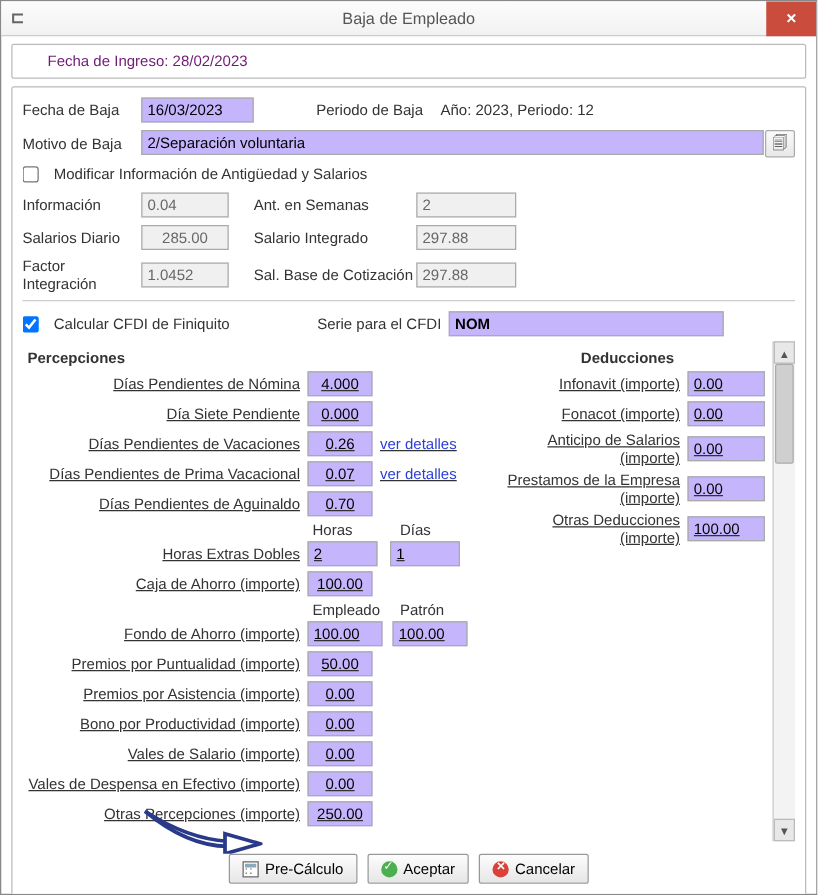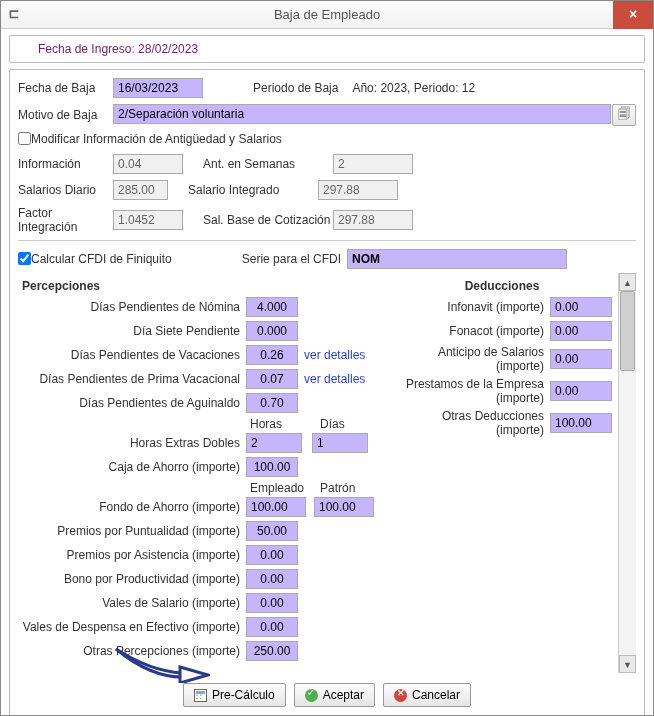--- a/index.html
+++ b/index.html
@@ -102,21 +102,21 @@
     width: 24px; height: 22px;
     border: 1px solid #aaa;
     background: linear-gradient(#fafafa,#e8e8e8);
     border-radius: 2px;
     display:flex; align-items:center; justify-content:center;
     cursor:pointer;
     font-size:12px;
   }
   hr.sep { border:none; border-top:1px solid #ccc; margin:6px 0 8px 0; }
 
-  .chk { display:flex; align-items:flex-start; gap:0; font-size:12px; }
+  .chk { display:flex; align-items:flex-end; gap:12px; font-size:12px; }
   .chk input { margin:0; }
   .seriecfdi { display:flex; align-items:center; gap:6px; }
 
   .scrollwrap {
     border: 1px solid #bbb;
     border-radius: 2px;
     margin-top: 4px;
     display:flex;
     height: 400px;
   }
@@ -144,21 +144,21 @@
   }
 
   .section-titles { display:flex; font-weight:bold; padding:2px 0 4px 0; }
   .section-titles .a { flex:0 0 370px; }
   .section-titles .b { flex:1; text-align:center; }
 
   .twocol { display:flex; }
   .leftcol { width: 370px; }
   .rightcol { flex:1; }
 
-  .prow { display:flex; align-items:center; margin-bottom:4px; }
+  .prow { display:flex; align-items:center; margin-bottom:4px;text-decoration:underline; }
   .plabel { width: 224px; text-align:right; padding-right:6px; }
   .pinput { width: 52px; text-align: center; }
   .pinput2 { width: 56px; }
   .plink { color:#2a3fd6; cursor:pointer; margin-left:6px; }
 
   .dlabel { flex:1; text-align:right; padding-right:6px; }
   .dinput { width: 62px; }
 
   .subhdr { display:flex; margin-bottom:2px; }
   .subhdr .s1 { width:224px; }
@@ -241,21 +241,21 @@
 
       <div class="row">
         <span class="lbl-w1">Información</span>
         <input type="text" class="ro" style="width: 70px;" value="0.04">
         <span class="lbl-w2">Ant. en Semanas</span>
         <input type="text" class="ro" style="width: 80px;" value="2">
       </div>
 
       <div class="row">
         <span class="lbl-w1">Salarios Diario</span>
-        <input type="text" class="ro" style="width: 55px;" value="285.00">
+        <input type="text" class="ro" style="width: 70px; text-align: center;" value="285.00">
         <span class="lbl-w2">Salario Integrado</span>
         <input type="text" class="ro" style="width: 80px;" value="297.88">
       </div>
 
       <div class="row" style="margin-bottom:2px">
         <span class="lbl-w1">Factor Integración</span>
         <input type="text" class="ro" style="width: 70px;" value="1.0452">
         <span class="lbl-w2">Sal. Base de Cotización</span>
         <input type="text" class="ro" style="width: 80px;" value="297.88">
       </div>

